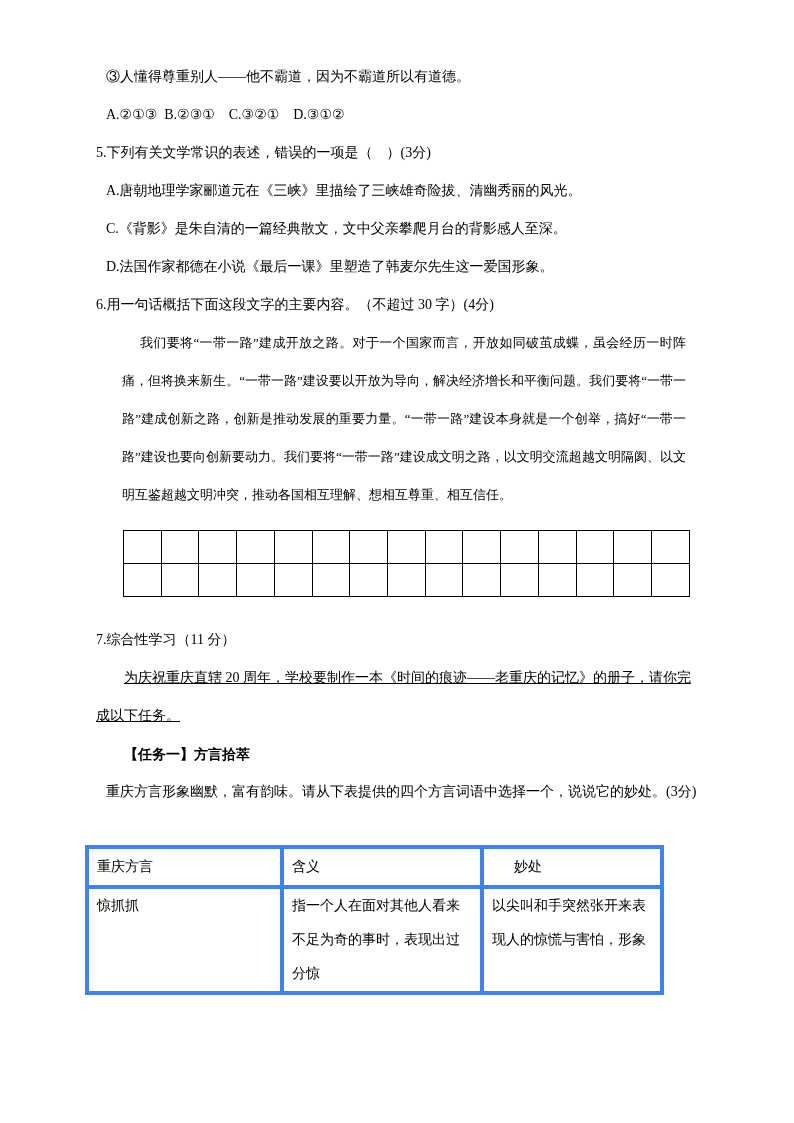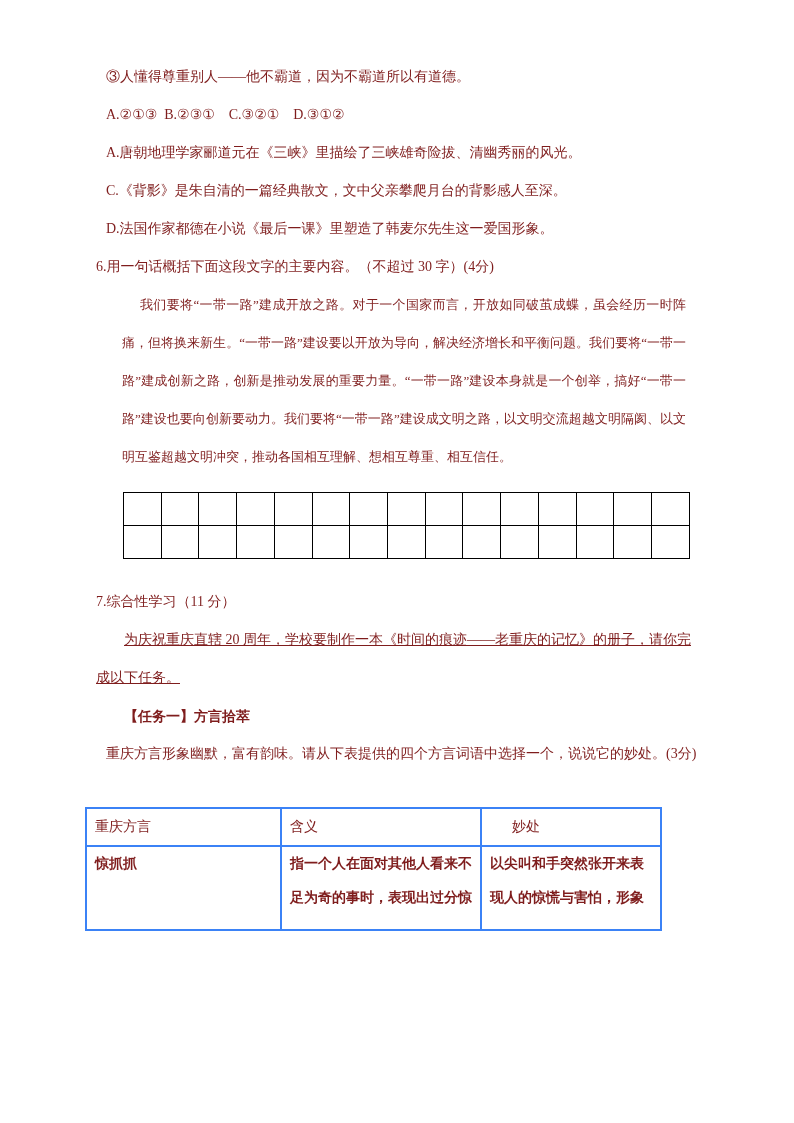--- a/index.html
+++ b/index.html
@@ -2,21 +2,21 @@
 <html><head>
 <meta charset="utf-8">
 <style>
   * { box-sizing: border-box; }
   html, body { margin: 0; padding: 0; background: #ffffff; }
   .page {
     width: 794px;
     height: 1123px;
     margin: 0 auto;
     background: #ffffff;
-    color: #7f1d1d;
+    color: #000000;
     font-family: "Liberation Serif", "DejaVu Serif", serif;
     font-size: 14px;
     padding: 58px 96px 0 96px;
     overflow: hidden;
     position: relative;
   }
   p {
     margin: 0;
     line-height: 38px;
     white-space: pre-wrap;
@@ -46,48 +46,48 @@
     height: 33px;
     padding: 0;
   }
   .dialect-table {
     width: 575px;
     margin: 34px 0 0 -11px;
     table-layout: fixed;
   }
   .dialect-table th,
   .dialect-table td {
-    border: 2px solid #3b82f6;
+    border: 4px solid #3b82f6;
     text-align: left;
     font-weight: normal;
     vertical-align: top;
   }
   .dialect-table th {
     height: 36px;
     line-height: 36px;
     padding: 0 8px;
   }
   .dialect-table th.pad-lg { padding-left: 30px; }
   .dialect-table td {
     height: 84px;
     line-height: 34px;
     padding: 0 8px;
     overflow: hidden;
-    font-weight: bold;
   }
 </style>
 </head>
 <body>
 
 <div class="page">
 
   <p class="indent">③人懂得尊重别人——他不霸道，因为不霸道所以有道德。</p>
 
   <p class="indent">A.②①③  B.②③①    C.③②①    D.③①②</p>
 
+  <p>5.下列有关文学常识的表述，错误的一项是（    ）(3分)</p>
 
   <p class="indent">A.唐朝地理学家郦道元在《三峡》里描绘了三峡雄奇险拔、清幽秀丽的风光。</p>
   <p class="indent">C.《背影》是朱自清的一篇经典散文，文中父亲攀爬月台的背影感人至深。</p>
   <p class="indent">D.法国作家都德在小说《最后一课》里塑造了韩麦尔先生这一爱国形象。</p>
 
   <p>6.用一句话概括下面这段文字的主要内容。（不超过 30 字）(4分)</p>
 
   <p class="passage">我们要将“一带一路”建成开放之路。对于一个国家而言，开放如同破茧成蝶，虽会经历一时阵痛，但将换来新生。“一带一路”建设要以开放为导向，解决经济增长和平衡问题。我们要将“一带一路”建成创新之路，创新是推动发展的重要力量。“一带一路”建设本身就是一个创举，搞好“一带一路”建设也要向创新要动力。我们要将“一带一路”建设成文明之路，以文明交流超越文明隔阂、以文明互鉴超越文明冲突，推动各国相互理解、想相互尊重、相互信任。</p>
 
   <table class="answer-grid">

